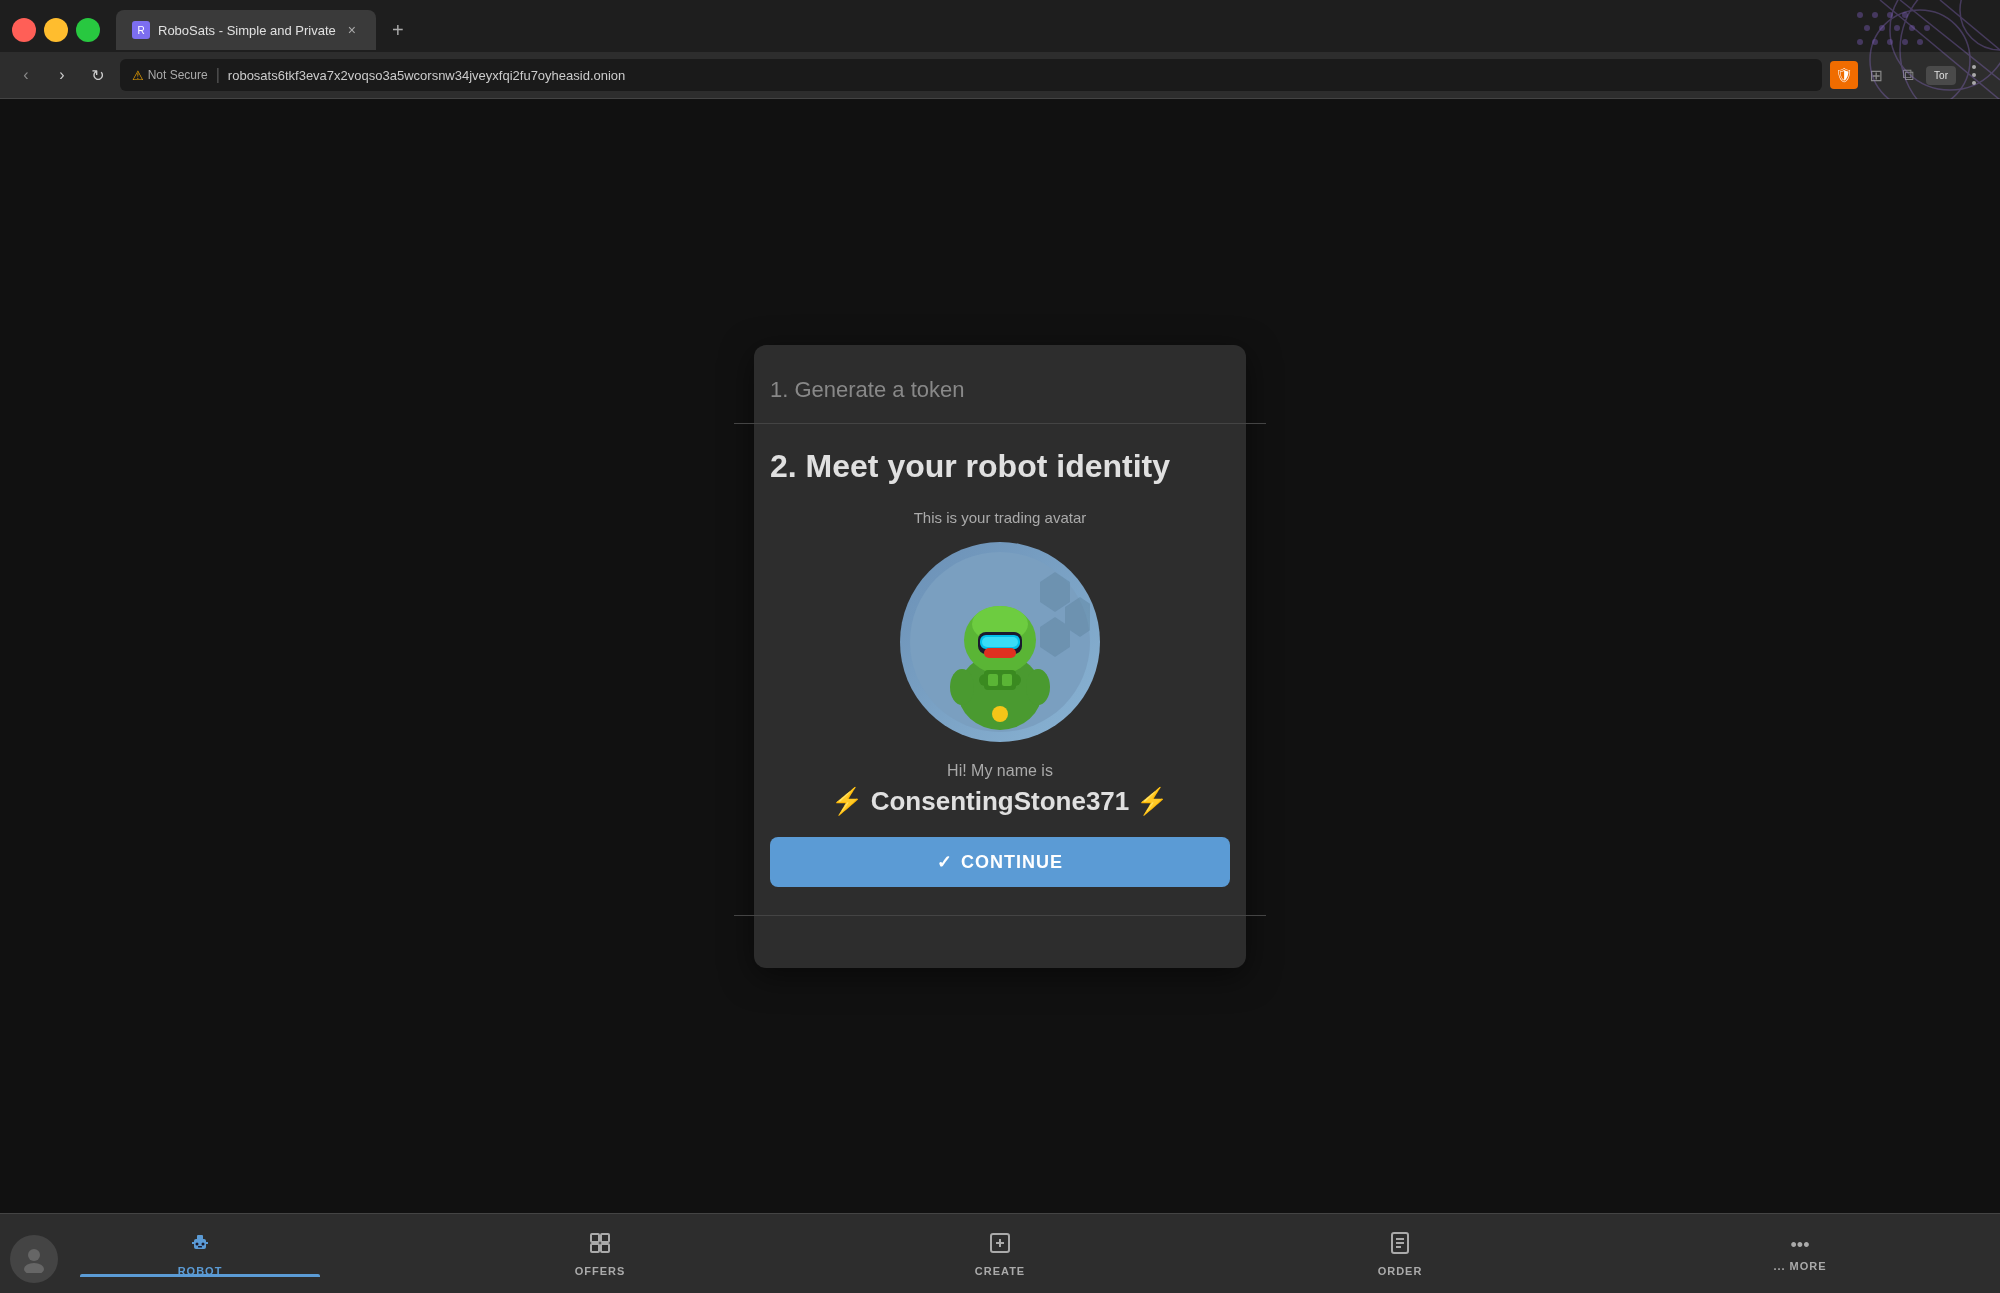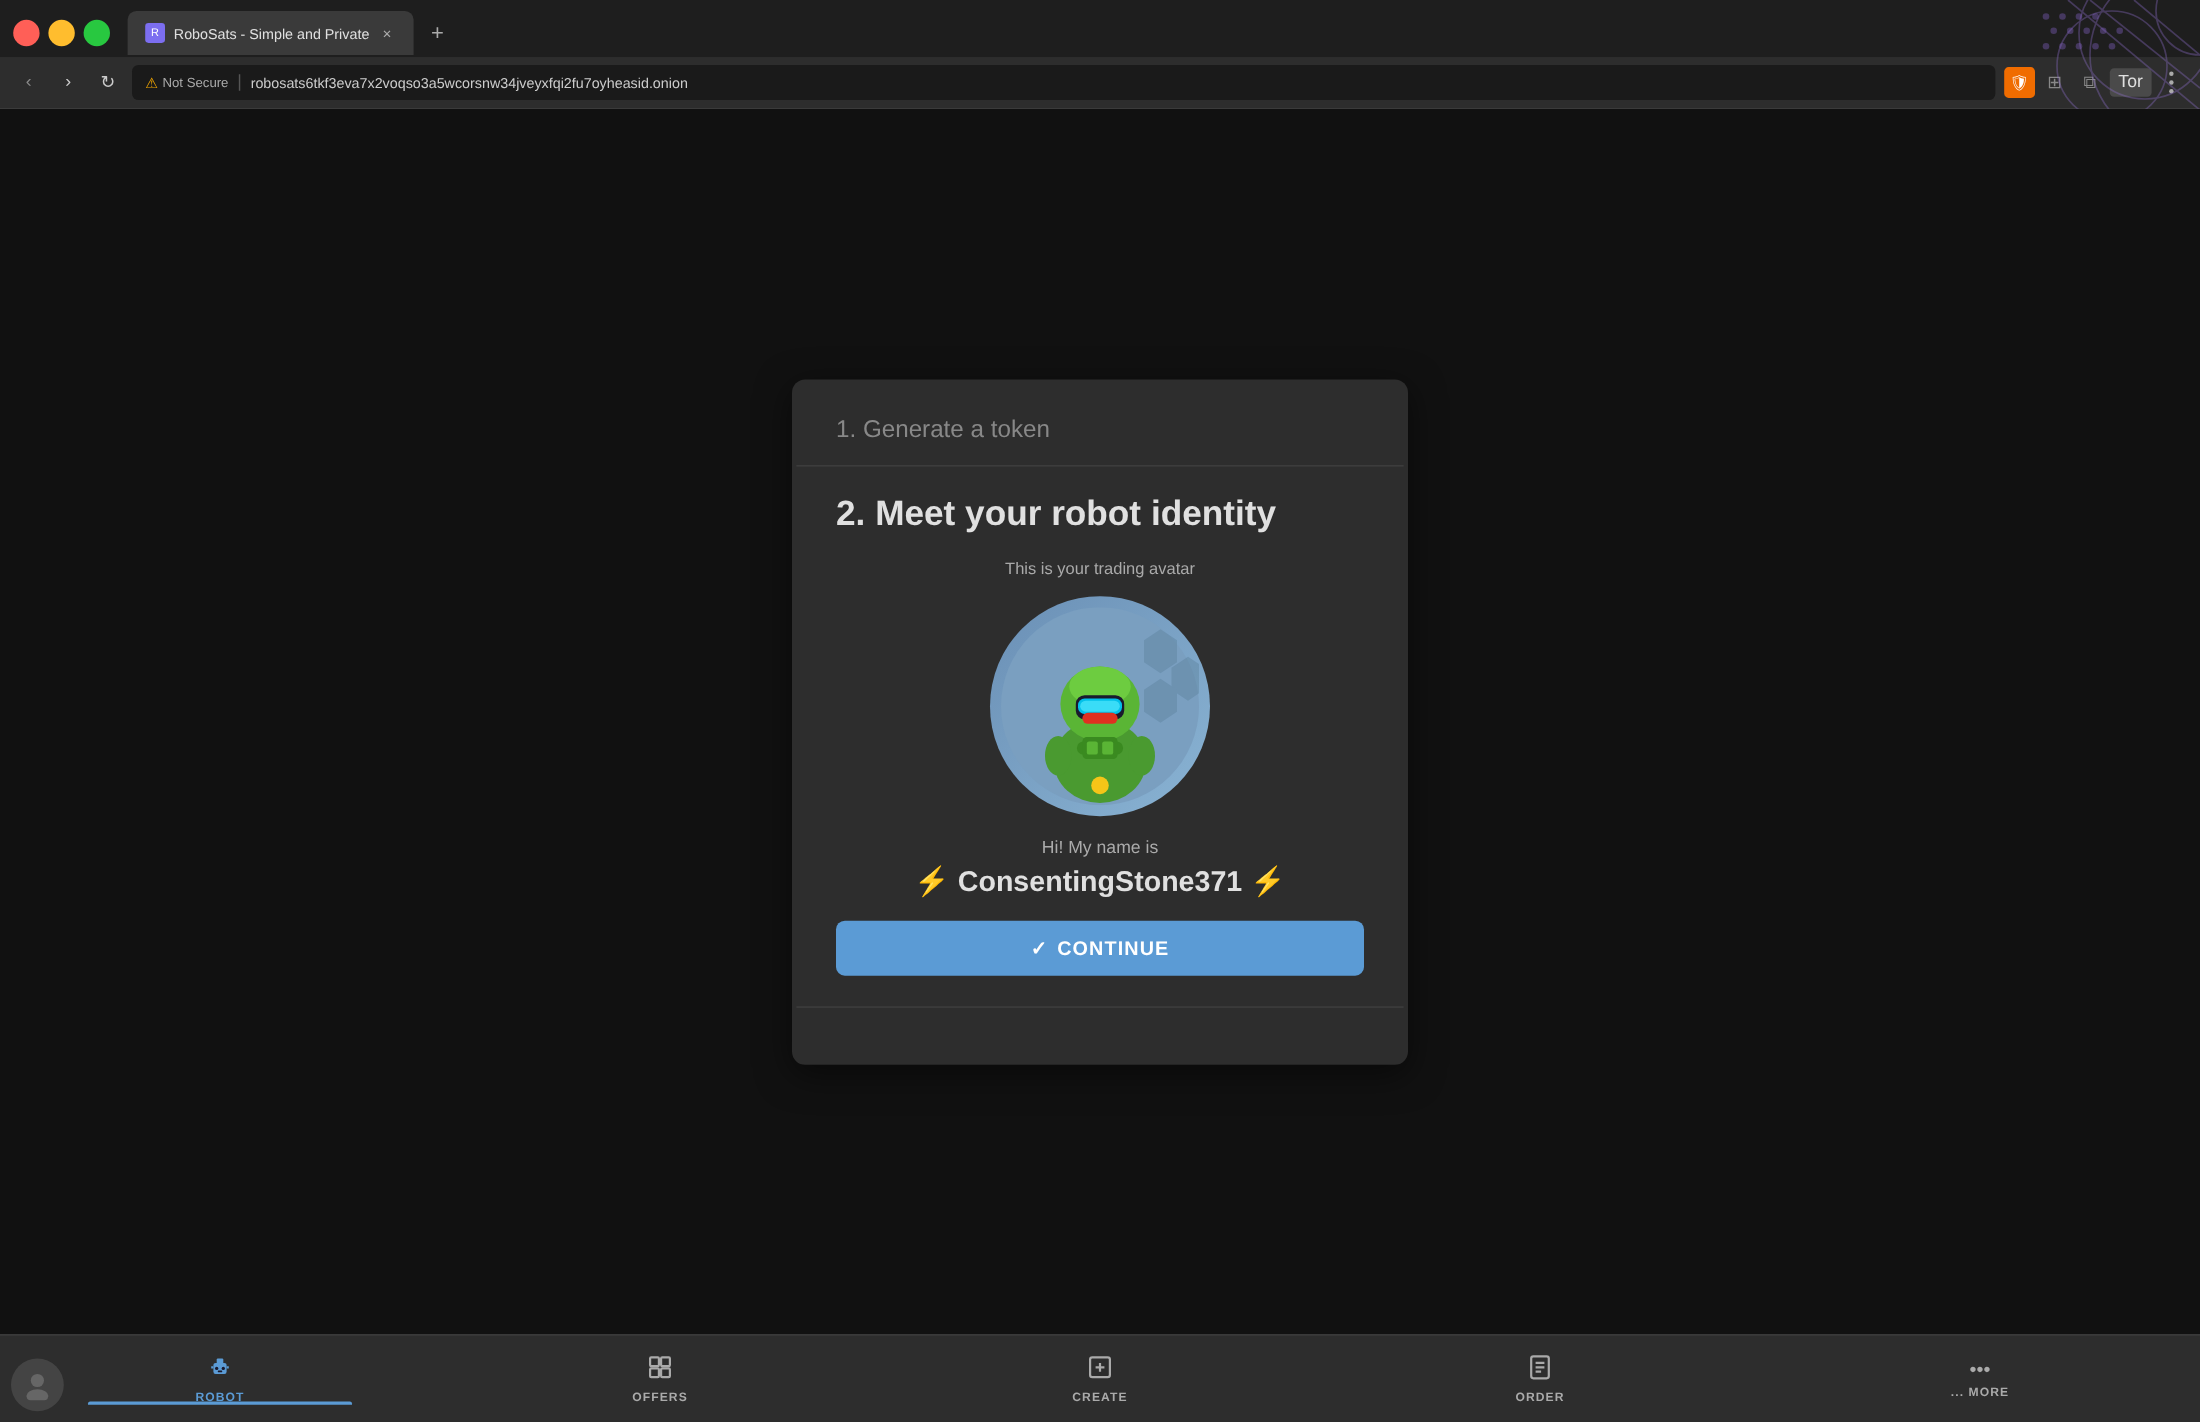--- a/index.html
+++ b/index.html
@@ -157,21 +157,21 @@
       display: flex;
       align-items: center;
       gap: 4px;
     }
 
     .tor-btn {
       background: #4a4a4a;
       border-radius: 4px;
       padding: 4px 8px;
       color: #e0e0e0;
-      font-size: 16px;
+      font-size: 10px;
     }
 
     .menu-btn {
       width: 28px;
       height: 28px;
       display: flex;
       flex-direction: column;
       align-items: center;
       justify-content: center;
       gap: 4px;
@@ -193,22 +193,22 @@
       display: flex;
       align-items: center;
       justify-content: center;
       position: relative;
     }
 
     
     .card {
       background: #2d2d2d;
       border-radius: 12px;
-      width: 560px;
-      padding: 32px 40px;
+      width: 492px;
+      padding: 32px 16px;
       box-shadow: 0 8px 32px rgba(0,0,0,0.5);
     }
 
     .step-inactive {
       font-size: 22px;
       color: #888;
       margin-bottom: 20px;
     }
 
     .step-active {

